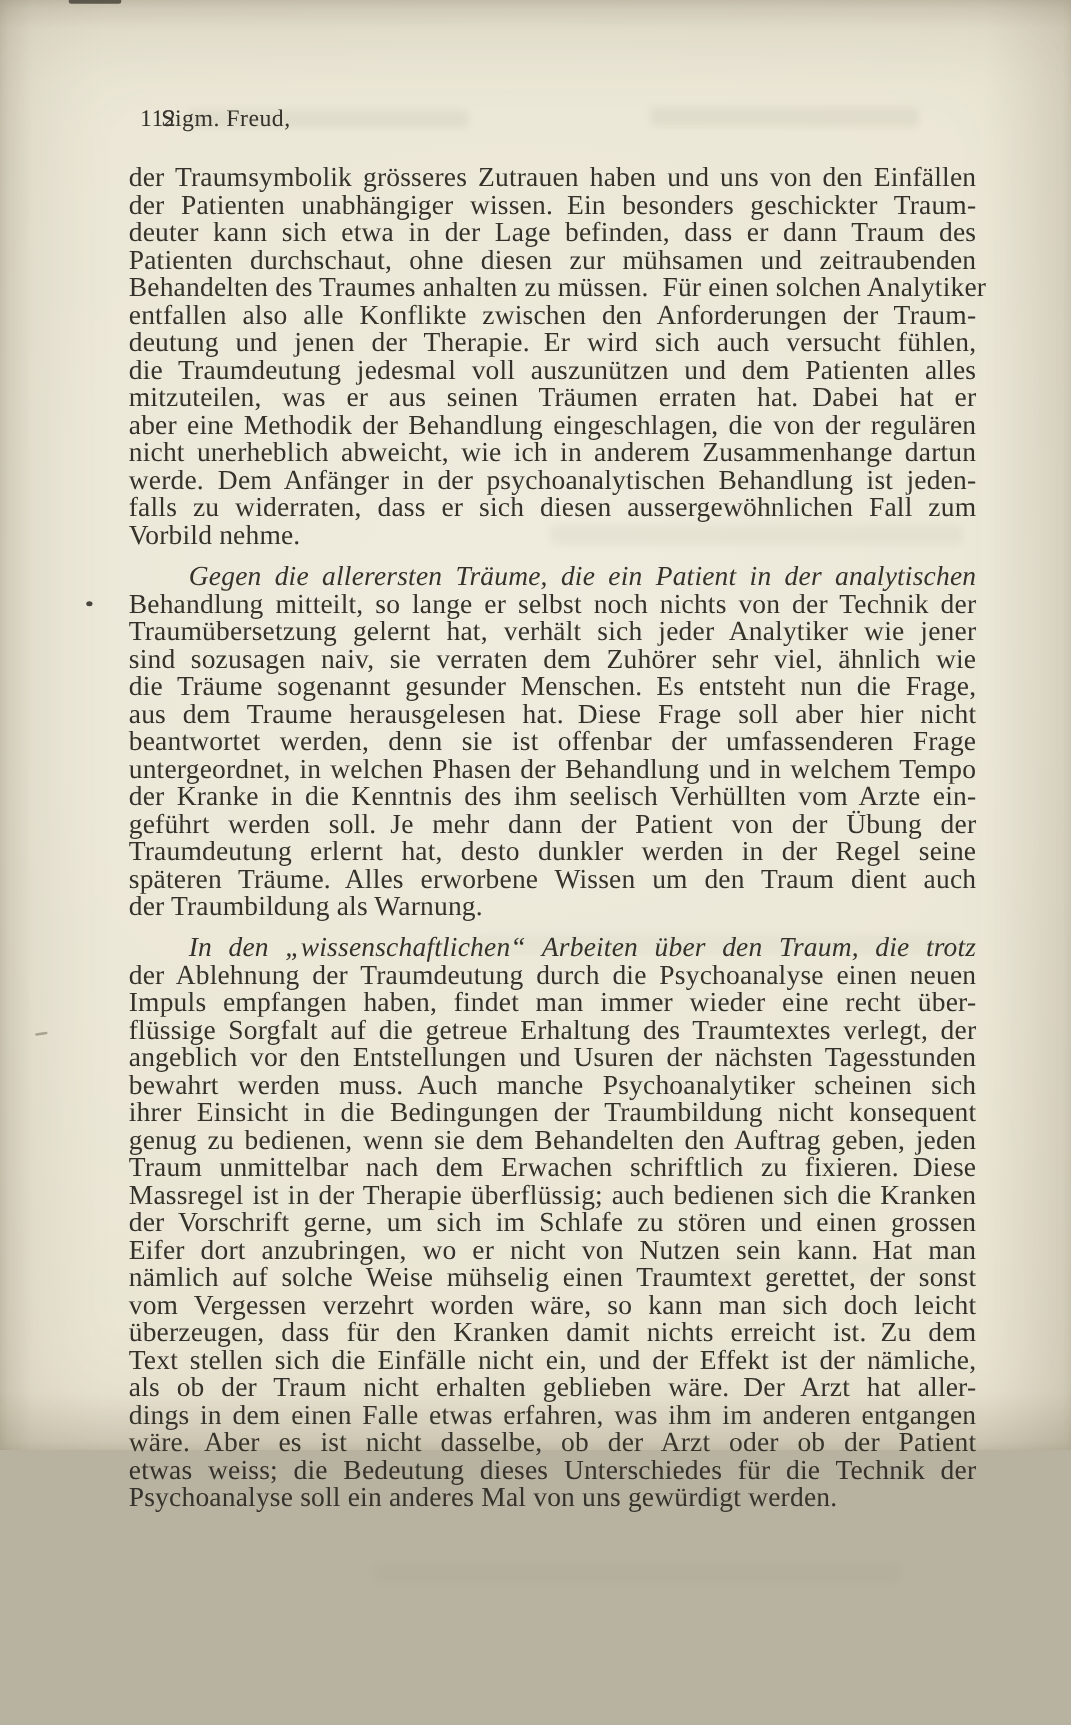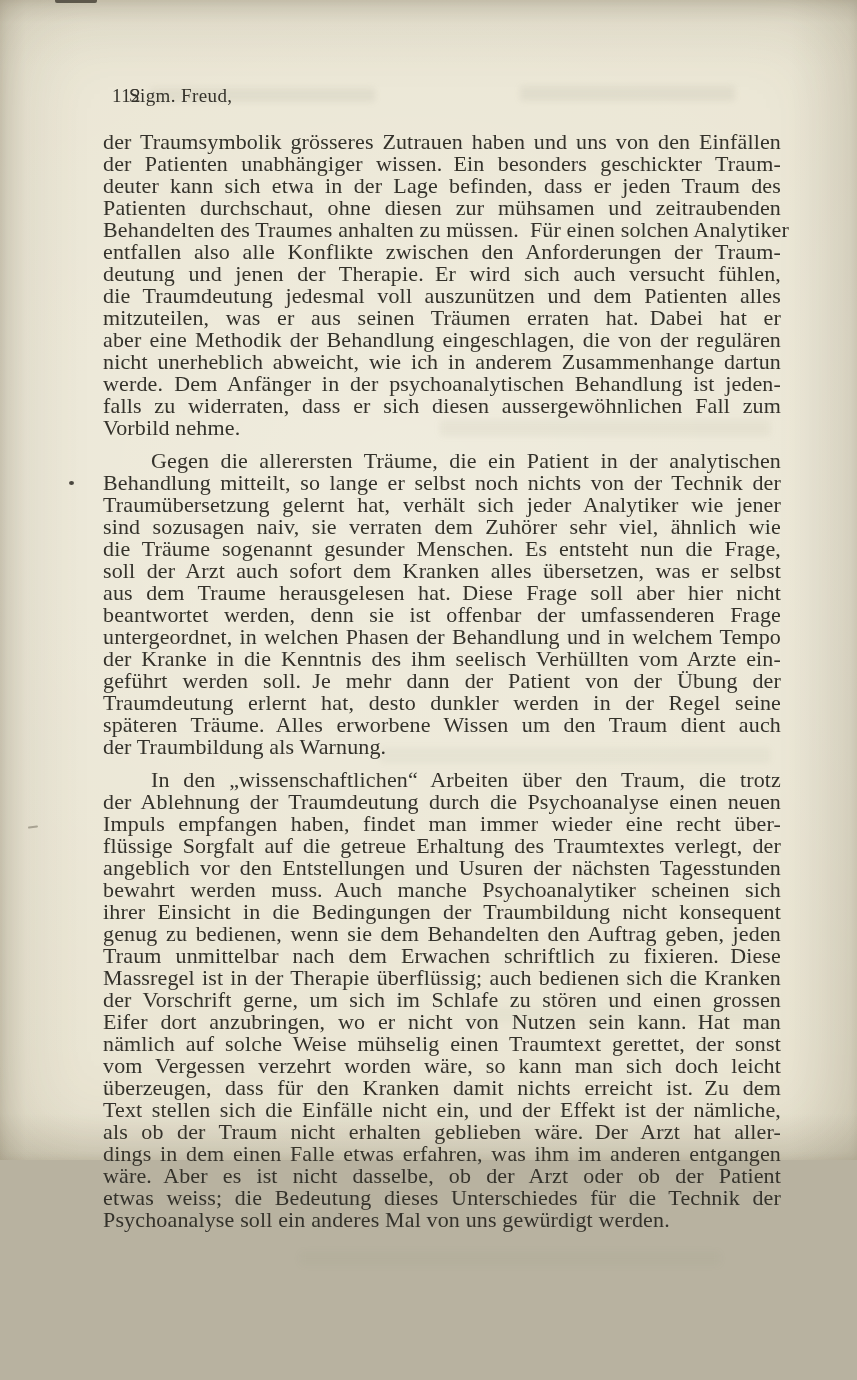--- a/index.html
+++ b/index.html
@@ -61,21 +61,21 @@
   .line {
     height: 22px;
     line-height: 22px;
     font-size: 22px;
     letter-spacing: 0.15px;
     text-align: justify;
     text-align-last: justify;
     white-space: nowrap;
     overflow: visible;
   }
-  .line.indent { padding-left: 48px; }
+  .line.indent { padding-left: 48px; font-style: italic; }
   .line.last { text-align-last: left; white-space: normal; }
   
   .ghost {
     position: absolute;
     background: rgba(125,130,105,0.10);
     filter: blur(3px);
     border-radius: 4px;
     pointer-events: none;
   }
   .ghost.g1 { left: 150px; top: 88px;  width: 225px; height: 14px; }
@@ -127,40 +127,39 @@
 
   <div class="running-head">
     <span class="page-number">112</span>
     <span class="running-title">Sigm. Freud,</span>
   </div>
 
   <div class="text-block">
       <div class="para">
         <div class="line">der Traumsymbolik grösseres Zutrauen haben und uns von den Einfällen</div>
         <div class="line">der Patienten unabhängiger wissen. Ein besonders geschickter Traum-</div>
-        <div class="line">deuter kann sich etwa in der Lage befinden, dass er jeden Traum des</div>
+        <div class="line">deuter kann sich etwa in der Lage befinden, dass er dann Traum des</div>
         <div class="line">Patienten durchschaut, ohne diesen zur mühsamen und zeitraubenden</div>
         <div class="line">Behandelten des Traumes anhalten zu müssen. Für einen solchen Analytiker</div>
         <div class="line">entfallen also alle Konflikte zwischen den Anforderungen der Traum-</div>
         <div class="line">deutung und jenen der Therapie. Er wird sich auch versucht fühlen,</div>
         <div class="line">die Traumdeutung jedesmal voll auszunützen und dem Patienten alles</div>
         <div class="line">mitzuteilen, was er aus seinen Träumen erraten hat. Dabei hat er</div>
         <div class="line">aber eine Methodik der Behandlung eingeschlagen, die von der regulären</div>
         <div class="line">nicht unerheblich abweicht, wie ich in anderem Zusammenhange dartun</div>
         <div class="line">werde. Dem Anfänger in der psychoanalytischen Behandlung ist jeden-</div>
         <div class="line">falls zu widerraten, dass er sich diesen aussergewöhnlichen Fall zum</div>
         <div class="line last">Vorbild nehme.</div>
       </div>
       <div class="para">
         <div class="line indent">Gegen die allerersten Träume, die ein Patient in der analytischen</div>
         <div class="line">Behandlung mitteilt, so lange er selbst noch nichts von der Technik der</div>
         <div class="line">Traumübersetzung gelernt hat, verhält sich jeder Analytiker wie jener</div>
         <div class="line">sind sozusagen naiv, sie verraten dem Zuhörer sehr viel, ähnlich wie</div>
         <div class="line">die Träume sogenannt gesunder Menschen. Es entsteht nun die Frage,</div>
-        <div class="line">soll der Arzt auch sofort dem Kranken alles übersetzen, was er selbst</div>
         <div class="line">aus dem Traume herausgelesen hat. Diese Frage soll aber hier nicht</div>
         <div class="line">beantwortet werden, denn sie ist offenbar der umfassenderen Frage</div>
         <div class="line">untergeordnet, in welchen Phasen der Behandlung und in welchem Tempo</div>
         <div class="line">der Kranke in die Kenntnis des ihm seelisch Verhüllten vom Arzte ein-</div>
         <div class="line">geführt werden soll. Je mehr dann der Patient von der Übung der</div>
         <div class="line">Traumdeutung erlernt hat, desto dunkler werden in der Regel seine</div>
         <div class="line">späteren Träume. Alles erworbene Wissen um den Traum dient auch</div>
         <div class="line last">der Traumbildung als Warnung.</div>
       </div>
       <div class="para">

